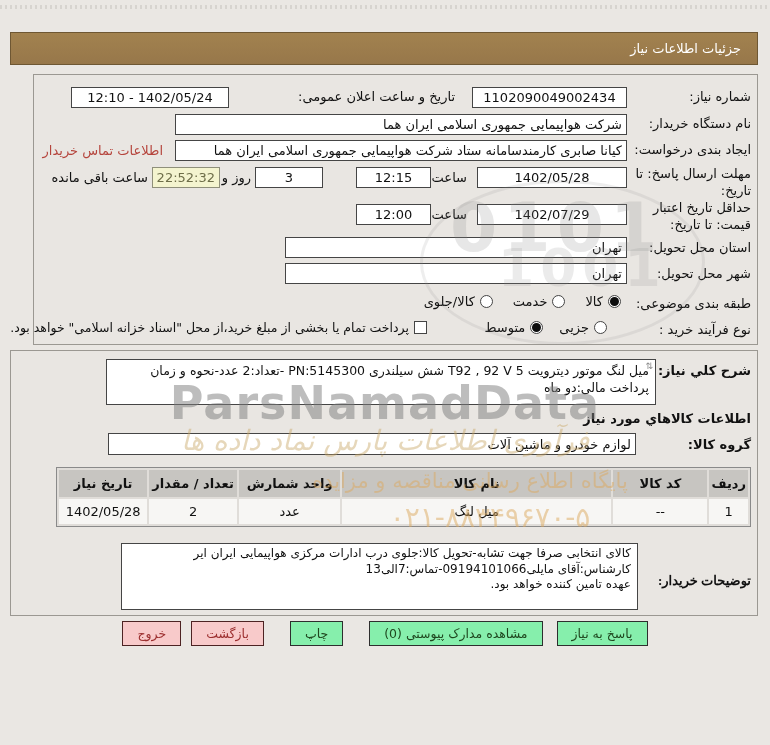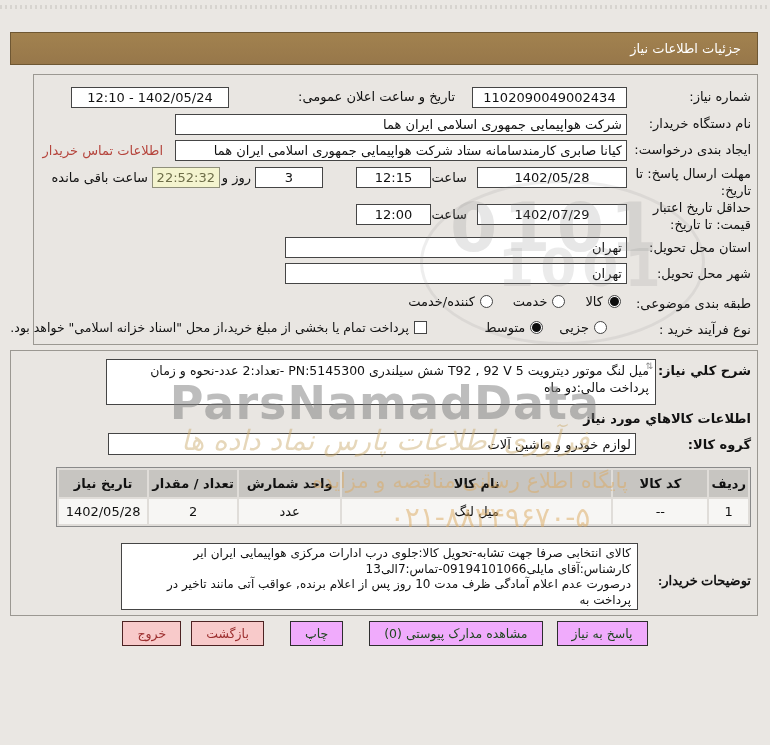--- a/index.html
+++ b/index.html
@@ -73,21 +73,21 @@
   table.grid td { background:#f7f6f4; font-size:13px; padding:5px 2px; text-align:center; }
 
   .btnrow {
     position:absolute; left:0; right:0; top:621px;
     display:flex; justify-content:center; align-items:center; direction:rtl;
   }
   .btn {
     height:25px; border:1px solid #2e2e2e; font-family:"DejaVu Sans", sans-serif;
     font-size:12.5px; cursor:pointer; padding:0 14px; line-height:23px;
   }
-  .btn.mint { background:#f0abfc; color:#1f471f; }
+  .btn.mint { background:#86efac; color:#1f471f; }
   .btn.pink { background:#f8caca; color:#9c2f2f; border-color:#4d2323; }
   .ml14{margin-left:14px}.ml26{margin-left:26px}.ml10{margin-left:10px}
 
   
   .wm { position:absolute; pointer-events:none; z-index:40; }
   .wm-circle { left:420px; top:180px; width:285px; height:165px; border:3px solid #8a8a8a; border-radius:50%; opacity:.15; }
   .wm-num1 { left:450px; top:188px; font-size:68px; font-weight:bold; color:#8a8a8a; opacity:.20; letter-spacing:6px; direction:ltr; }
   .wm-num2 { left:498px; top:238px; font-size:52px; font-weight:bold; color:#8a8a8a; opacity:.16; letter-spacing:6px; direction:ltr; }
   .wm-brand { left:0; width:770px; top:376px; text-align:center; font-size:46px; font-weight:bold; color:#7d7d7d; opacity:.5; letter-spacing:1px; direction:ltr; }
   .wm-script { left:125px; width:520px; top:424px; text-align:center; font-size:28px; font-style:italic; color:#c9a868; opacity:.45; }
@@ -141,21 +141,21 @@
       <span class="opt">
         <span class="radio on"></span>
         <span>کالا</span>
       </span>
       <span class="opt">
         <span class="radio"></span>
         <span>خدمت</span>
       </span>
       <span class="opt">
         <span class="radio"></span>
-        <span>کننده/خدمت</span>
+        <span>کالا/جلوی</span>
       </span>
     </div>
 
     <div class="lbl" style="top:247px;right:6px;">نوع فرآیند خرید :</div>
     <div class="optgroup" style="top:245px;right:150px;gap:16px;">
       <span class="opt">
         <span class="radio"></span>
         <span>جزیی</span>
       </span>
       <span class="opt">
@@ -212,21 +212,20 @@
             <td>1402/05/28</td>
           </tr>
         </tbody>
       </table>
     </div>
 
     <div class="blbl" style="top:222px;right:6px;font-family:Liberation Serif, serif;">توضیحات خریدار:</div>
     <div class="textbox" style="top:192px;right:119px;left:110px;height:67px;line-height:15.5px;font-size:12px;">
       <div>کالای انتخابی صرفا جهت تشابه-تحویل کالا:جلوی درب ادارات مرکزی هواپیمایی ایران ایر</div>
       <div>کارشناس:آقای مایلی09194101066-تماس:7الی13</div>
-      <div>درصورت عدم اعلام آمادگی ظرف مدت 10 روز پس از اعلام برنده, عواقب آتی مانند تاخیر در پرداخت به</div>
       <div>عهده تامین کننده خواهد بود.</div>
     </div>
   </div>
 
   <div class="btnrow">
     <button class="btn mint ml14">پاسخ به نیاز</button>
     <button class="btn mint ml26">مشاهده مدارک پیوستی (0)</button>
     <button class="btn mint ml26">چاپ</button>
     <button class="btn pink ml10">بازگشت</button>
     <button class="btn pink">خروج</button>

